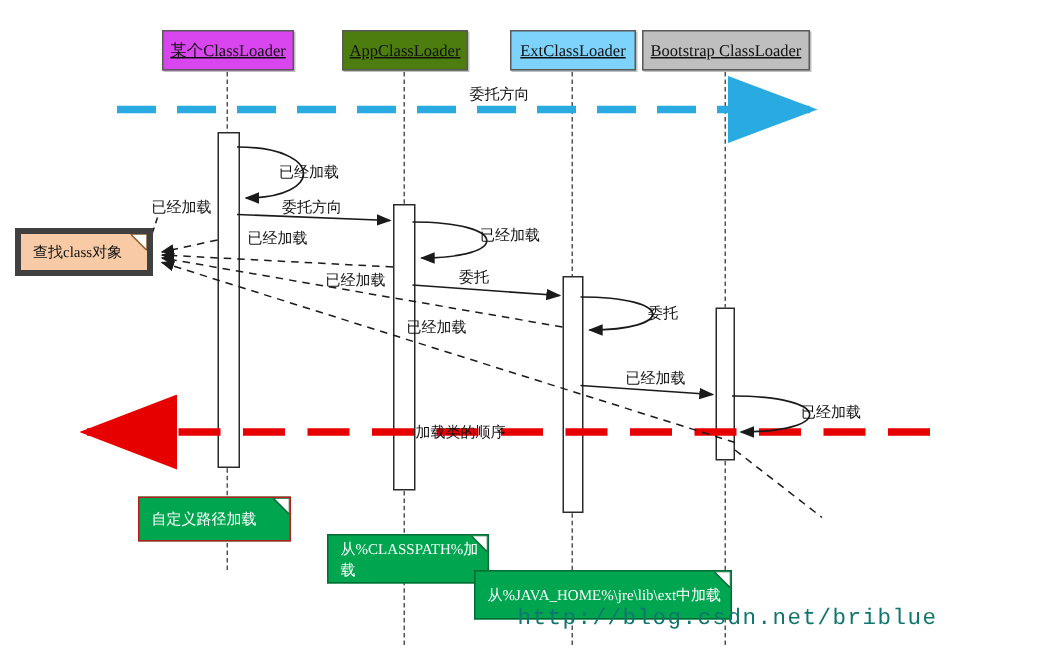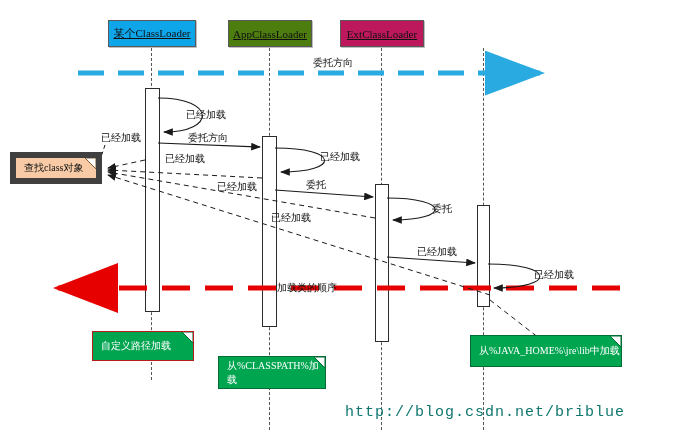--- a/index.html
+++ b/index.html
@@ -33,28 +33,31 @@
 </head>
 <body>
 
 <div id="stage">
 
   <div class="lifeline-dash" style="left:151px;top:48px;height:332px;"></div>
   <div class="lifeline-dash" style="left:269px;top:48px;height:382px;"></div>
   <div class="lifeline-dash" style="left:381px;top:48px;height:382px;"></div>
   <div class="lifeline-dash" style="left:483px;top:48px;height:382px;"></div>
 
-  <div class="lifeline-head" style="left:108px;top:20px;width:86px;height:25px;background:#0ea5e9;">
+  <div class="lifeline-head" style="left:108px;top:20px;width:86px;height:25px;background:#d946ef;">
     <span>某个ClassLoader</span>
   </div>
   <div class="lifeline-head" style="left:228px;top:20px;width:82px;height:25px;background:#4d7c0f;">
     <span>AppClassLoader</span>
   </div>
-  <div class="lifeline-head" style="left:340px;top:20px;width:82px;height:25px;background:#be185d;">
+  <div class="lifeline-head" style="left:340px;top:20px;width:82px;height:25px;background:#7dd3fc;">
     <span>ExtClassLoader</span>
+  </div>
+  <div class="lifeline-head" style="left:428px;top:20px;width:110px;height:25px;background:#BFBFBF;">
+    <span>Bootstrap ClassLoader</span>
   </div>
 
   <div class="activation" style="left:145px;top:88px;width:13px;height:222px;"></div>
   <div class="activation" style="left:262px;top:136px;width:13px;height:189px;"></div>
   <div class="activation" style="left:375px;top:184px;width:12px;height:156px;"></div>
   <div class="activation" style="left:477px;top:205px;width:11px;height:100px;"></div>
 
   <svg class="ov" viewBox="0 0 698 438">
     <defs>
       <marker id="ah" markerWidth="9" markerHeight="7" refX="8" refY="3.5" orient="auto">
@@ -125,44 +128,44 @@
   <div class="msg-label" style="left:306px;top:178px;">委托</div>
   <div class="msg-label" style="left:217px;top:180px;">已经加载</div>
   <div class="msg-label" style="left:271px;top:211px;">已经加载</div>
   <div class="msg-label" style="left:432px;top:202px;">委托</div>
   <div class="msg-label" style="left:417px;top:245px;">已经加载</div>
   <div class="msg-label" style="left:534px;top:268px;">已经加载</div>
 
   <div class="msg-label" style="left:273px;top:56px;margin-left:40px;">委托方向</div>
   <div class="msg-label" style="left:277px;top:281px;">加载类的顺序</div>
 
-  <div class="note" style="left:10px;top:152px;width:92px;height:32px;background:#F8CBA6;border:6px solid #404040;">
+  <div class="note" style="left:10px;top:152px;width:92px;height:32px;background:#F8CBA6;border:4px solid #404040;">
     <svg class="fold" viewBox="0 0 11 11">
       <polygon points="0,0 11,0 11,11" fill="#ffffff" stroke="#8a5a2b" stroke-width="1"></polygon>
     </svg>
     <span>查找class对象</span>
   </div>
 
   <div class="note" style="left:92px;top:331px;width:102px;height:30px;background:#00A550;border:1px solid #b91c1c;color:#fff;">
     <svg class="fold" viewBox="0 0 11 11">
       <polygon points="0,0 11,0 11,11" fill="#ffffff" stroke="#036b34" stroke-width="1"></polygon>
     </svg>
     <span>自定义路径加载</span>
   </div>
 
   <div class="note" style="left:218px;top:356px;width:108px;height:33px;background:#00A550;border:1px solid #036b34;color:#fff;">
     <svg class="fold" viewBox="0 0 11 11">
       <polygon points="0,0 11,0 11,11" fill="#ffffff" stroke="#036b34" stroke-width="1"></polygon>
     </svg>
     <span>从%CLASSPATH%加载</span>
   </div>
 
-
-  <div class="note" style="left:470px;top:335px;width:152px;height:32px;background:#00A550;border:1px solid #036b34;color:#fff;">
+  <div class="note" style="left:316px;top:380px;width:172px;height:33px;background:#00A550;border:1px solid #036b34;color:#fff;">
     <svg class="fold" viewBox="0 0 11 11">
       <polygon points="0,0 11,0 11,11" fill="#ffffff" stroke="#036b34" stroke-width="1"></polygon>
     </svg>
-    <span>从%JAVA_HOME%\jre\lib中加载</span>
+    <span>从%JAVA_HOME%\jre\lib\ext中加载</span>
   </div>
+
 
   <div class="wm" style="left:345px;top:404px;">http://blog.csdn.net/briblue</div>
 
 </div>
 
 </body></html>

